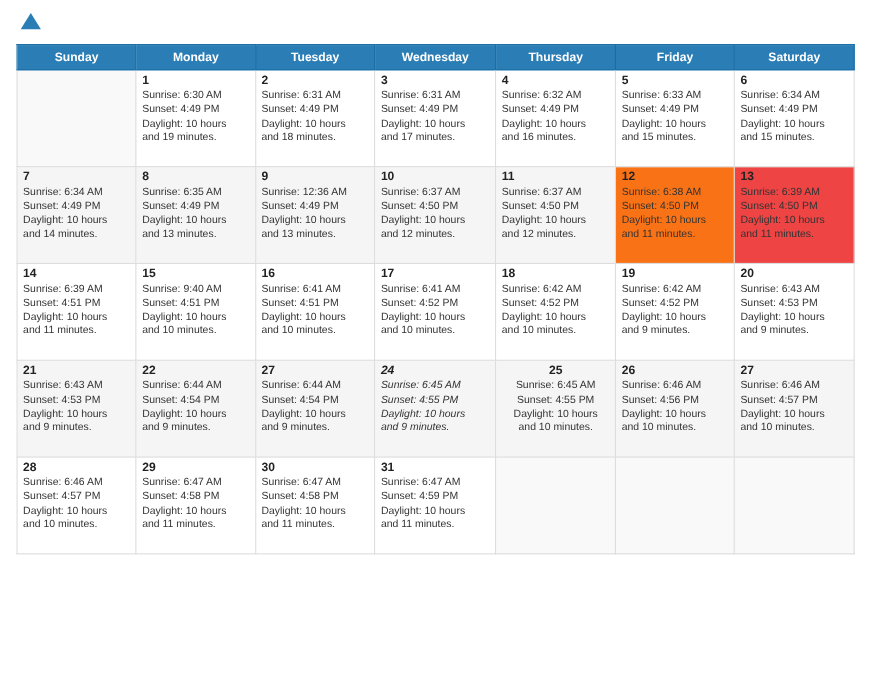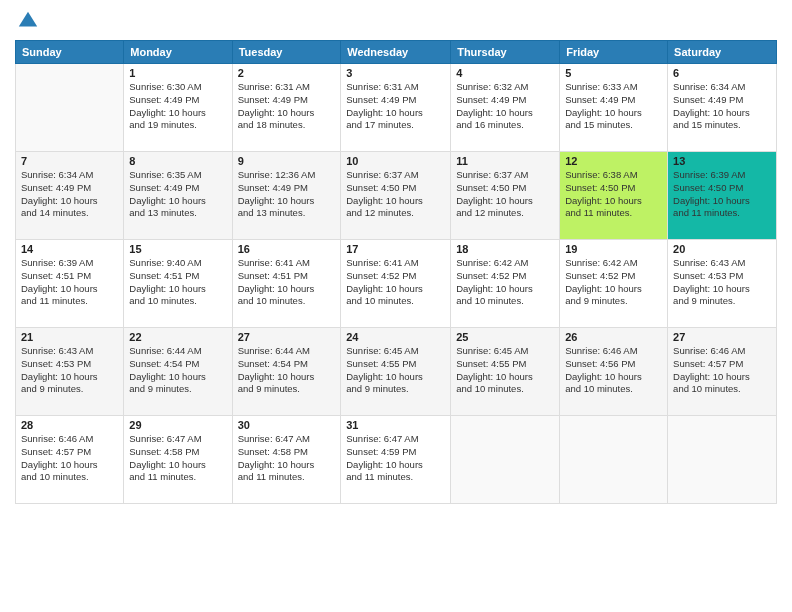--- a/index.html
+++ b/index.html
@@ -48,21 +48,21 @@
       color: #444;
     }
     .calendar {
       width: 100%;
       border-collapse: collapse;
       font-size: 10px;
     }
     .calendar th {
       background: #2a7db5;
       color: #fff;
-      text-align: left;
+      text-align: center;
       padding: 5px 6px;
       font-size: 11px;
       font-weight: bold;
       border: 1px solid #1a6ea5;
     }
     .calendar td {
       vertical-align: top;
       border: 1px solid #ddd;
       padding: 3px 5px;
       width: 113px;
@@ -196,28 +196,28 @@
 Daylight: 10 hours
 and 12 minutes.</div>
           </td>
           <td style="background: rgb(245, 245, 245);">
             <div class="day-number">11</div>
             <div class="day-info" style="white-space: pre-line;">Sunrise: 6:37 AM
 Sunset: 4:50 PM
 Daylight: 10 hours
 and 12 minutes.</div>
           </td>
-          <td style="background: #bef264;">
+          <td style="background: #f97316;">
             <div class="day-number">12</div>
             <div class="day-info" style="white-space: pre-line;">Sunrise: 6:38 AM
 Sunset: 4:50 PM
 Daylight: 10 hours
 and 11 minutes.</div>
           </td>
-          <td style="background: #14b8a6;">
+          <td style="background: #ef4444;">
             <div class="day-number">13</div>
             <div class="day-info" style="white-space: pre-line;">Sunrise: 6:39 AM
 Sunset: 4:50 PM
 Daylight: 10 hours
 and 11 minutes.</div>
           </td>
         </tr>
         <tr>
           <td>
             <div class="day-number">14</div>
@@ -284,28 +284,28 @@
 Daylight: 10 hours
 and 9 minutes.</div>
           </td>
           <td style="background: rgb(245, 245, 245);">
             <div class="day-number">27</div>
             <div class="day-info" style="white-space: pre-line;">Sunrise: 6:44 AM
 Sunset: 4:54 PM
 Daylight: 10 hours
 and 9 minutes.</div>
           </td>
-          <td style="background: rgb(245, 245, 245);">
+          <td style="background: rgb(245, 245, 245); font-style: italic;">
             <div class="day-number">24</div>
             <div class="day-info" style="white-space: pre-line;">Sunrise: 6:45 AM
 Sunset: 4:55 PM
 Daylight: 10 hours
 and 9 minutes.</div>
           </td>
-          <td style="background: rgb(245, 245, 245);">
+          <td style="background: rgb(245, 245, 245); text-align: center;">
             <div class="day-number">25</div>
             <div class="day-info" style="white-space: pre-line;">Sunrise: 6:45 AM
 Sunset: 4:55 PM
 Daylight: 10 hours
 and 10 minutes.</div>
           </td>
           <td style="background: rgb(245, 245, 245);">
             <div class="day-number">26</div>
             <div class="day-info" style="white-space: pre-line;">Sunrise: 6:46 AM
 Sunset: 4:56 PM

